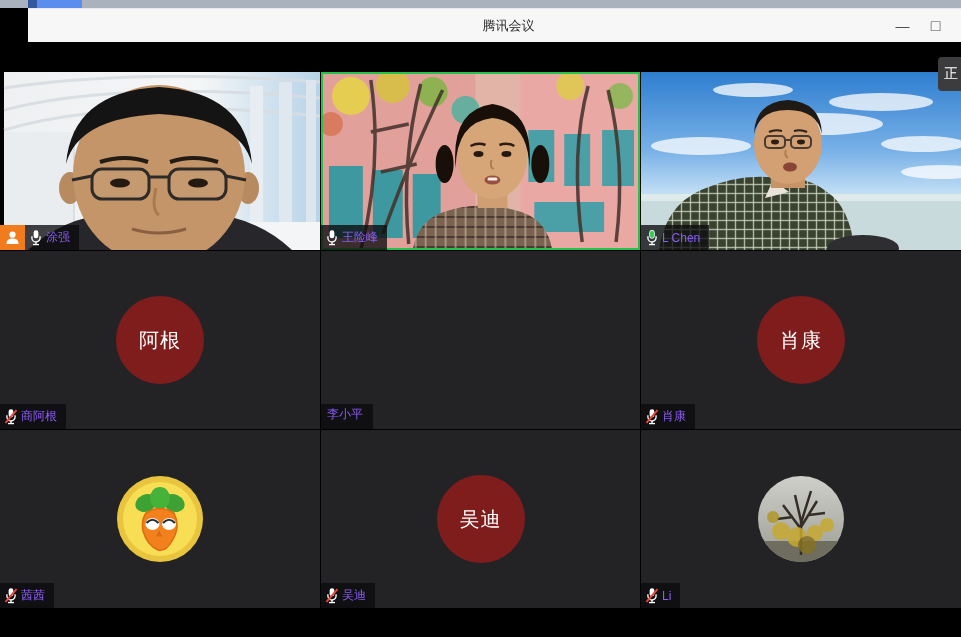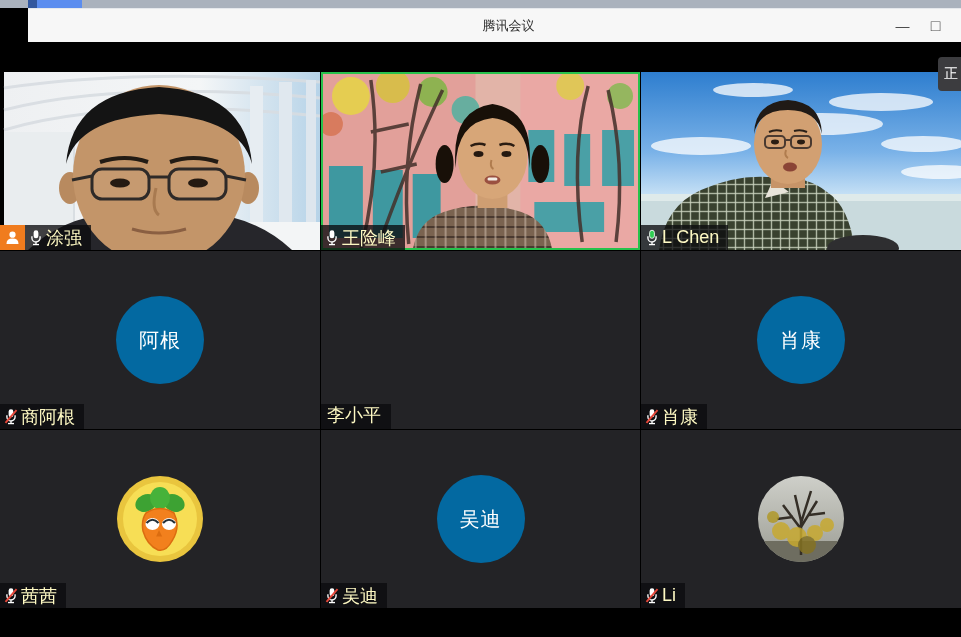--- a/index.html
+++ b/index.html
@@ -31,25 +31,25 @@
   .cell.avatar-cell { display:flex; align-items:center; justify-content:center; }
   .cell.active::after { content:""; position:absolute; inset:0; border:2px solid #27c24c; pointer-events:none; }
   .video { position:absolute; inset:0; width:100%; height:100%; display:block; }
 
   
   .plate-row { position:absolute; left:0; bottom:0; display:flex; align-items:stretch; z-index:3; }
   .host-badge { width:25px; height:25px; background:#f07c1e; display:flex; align-items:center; justify-content:center; }
   .nameplate { height:25px; background:rgba(12,12,14,.78); display:flex; align-items:center;
     gap:3px; padding:0 9px 0 4px; }
   .nameplate.no-icon { padding:0 10px 4px 6px;text-align:center; }
-  .pname { color:#fef9c3; font-size:18px; white-space:nowrap; }
+  .pname { color:#8b5cf6; font-size:12px; white-space:nowrap; }
   .mic { display:block; }
 
   
-  .initial-avatar { width:88px; height:88px; border-radius:50%; background:#0369a1; color:#fff;
+  .initial-avatar { width:88px; height:88px; border-radius:50%; background:#7f1d1d; color:#fff;
     display:flex; align-items:center; justify-content:center; font-size:20px; letter-spacing:1px; }
   .img-avatar { width:88px; height:88px; border-radius:50%; overflow:hidden; }
 
   
   .speaker-panel { position:absolute; right:0; top:57px; width:23px; height:34px; background:#3c3c3f;
     color:#fff; font-size:14px; display:flex; align-items:center; padding-left:6px;
     border-radius:4px 0 0 4px; z-index:6; cursor:pointer; overflow:hidden; }
 </style>
 </head>
 <body>

